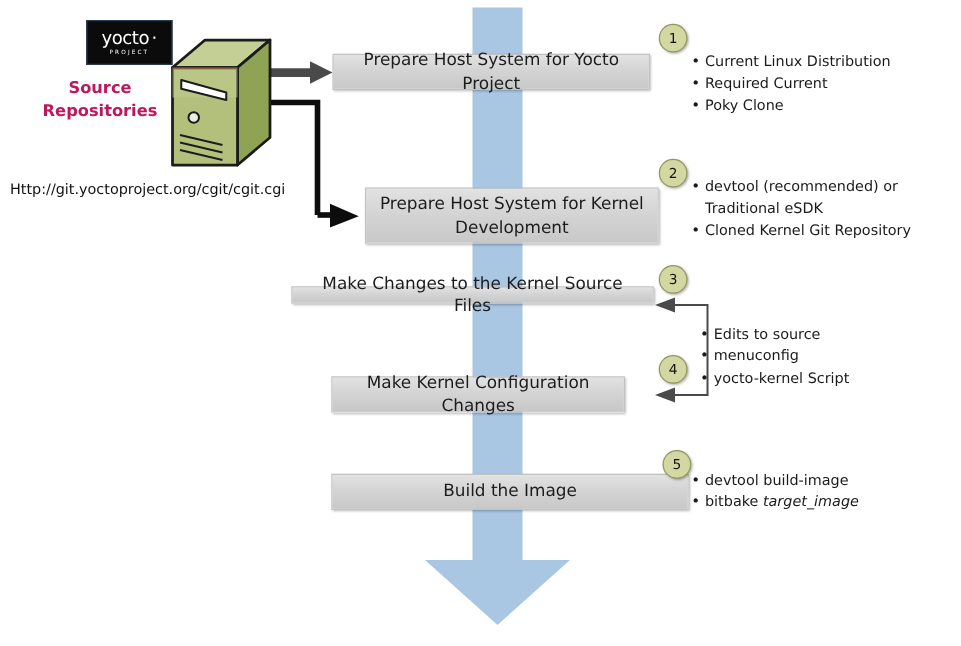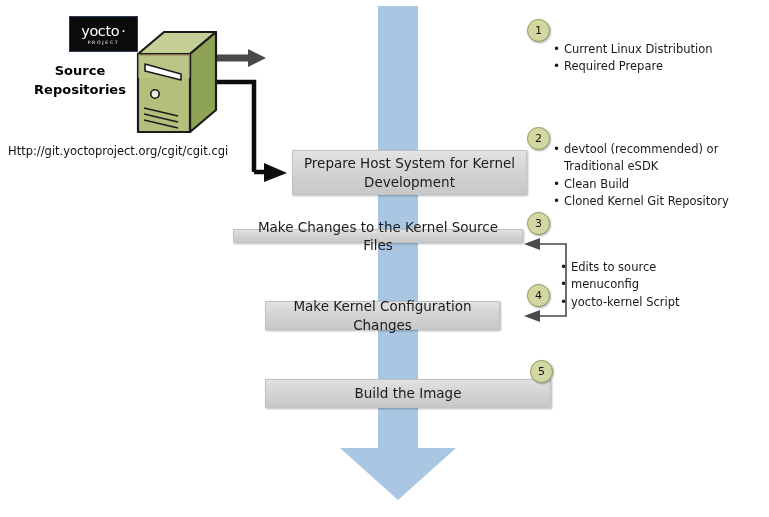--- a/index.html
+++ b/index.html
@@ -112,21 +112,21 @@
     letter-spacing: 1.7px;
     margin-top: 2px;
     line-height: 1;
   }
   .repo-label {
     position: absolute;
     font-weight: bold;
     font-size: 13px;
     line-height: 1.45;
     text-align: center;
-    color: #000000;
+    color: #be185d;
   }
   .repo-url {
     position: absolute;
     font-size: 11.5px;
     color: #111111;
     white-space: nowrap;
   }
 
   
   .server-icon { position: absolute; }
@@ -194,42 +194,45 @@
       <circle cx="21" cy="66" r="4.2" fill="#e9eede" stroke="#1b1b1b" stroke-width="1.6"></circle>
 
       <line x1="10" y1="80" x2="44" y2="88" stroke="#1b1b1b" stroke-width="1.5"></line>
       <line x1="10" y1="86" x2="44" y2="94" stroke="#1b1b1b" stroke-width="1.5"></line>
       <line x1="10" y1="92" x2="44" y2="100" stroke="#1b1b1b" stroke-width="1.5"></line>
 
       <line x1="5" y1="27" x2="55" y2="27" stroke="#8c5a3b" stroke-width="1.1" opacity="0.7"></line>
     </svg>
   </div>
 
+  <div class="proc-box" style="left:266px; top:43px; width:254px; height:29px;">
+    <span>Prepare Host System for Yocto Project</span>
+  </div>
   <div class="step-badge" style="left:527px; top:19px;">
     <span>1</span>
   </div>
   <div class="bullets" style="left:553px; top:41px; width:214px;">
     <ul>
       <li>Current Linux Distribution</li>
-      <li>Required Prepare</li>
+      <li>Required Current</li>
+      <li>Poky Clone</li>
     </ul>
   </div>
 
   <div class="proc-box" style="left:292px; top:150px; width:235px; height:45px;">
     <span style="white-space:pre-line;">Prepare Host System for Kernel
 Development</span>
   </div>
   <div class="step-badge" style="left:527px; top:127px;">
     <span>2</span>
   </div>
   <div class="bullets" style="left:553px; top:141px; width:214px;">
     <ul>
       <li>devtool (recommended) or
 Traditional eSDK</li>
-      <li>Clean Build</li>
       <li>Cloned Kernel Git Repository</li>
     </ul>
   </div>
 
   <div class="proc-box" style="left:233px; top:229px; width:290px; height:14px;">
     <span>Make Changes to the Kernel Source Files</span>
   </div>
   <div class="step-badge" style="left:527px; top:212px;">
     <span>3</span>
   </div>
@@ -248,14 +251,20 @@
       <li>yocto-kernel Script</li>
     </ul>
   </div>
 
   <div class="proc-box" style="left:265px; top:379px; width:286px; height:29px;">
     <span>Build the Image</span>
   </div>
   <div class="step-badge" style="left:530px; top:360px;">
     <span>5</span>
   </div>
+  <div class="bullets" style="left:553px; top:376px; width:214px;">
+    <ul>
+      <li><span>devtool build-image</span></li>
+      <li><span>bitbake </span><span class="ital">target_image</span></li>
+    </ul>
+  </div>
 
 </div>
 
 </body></html>

